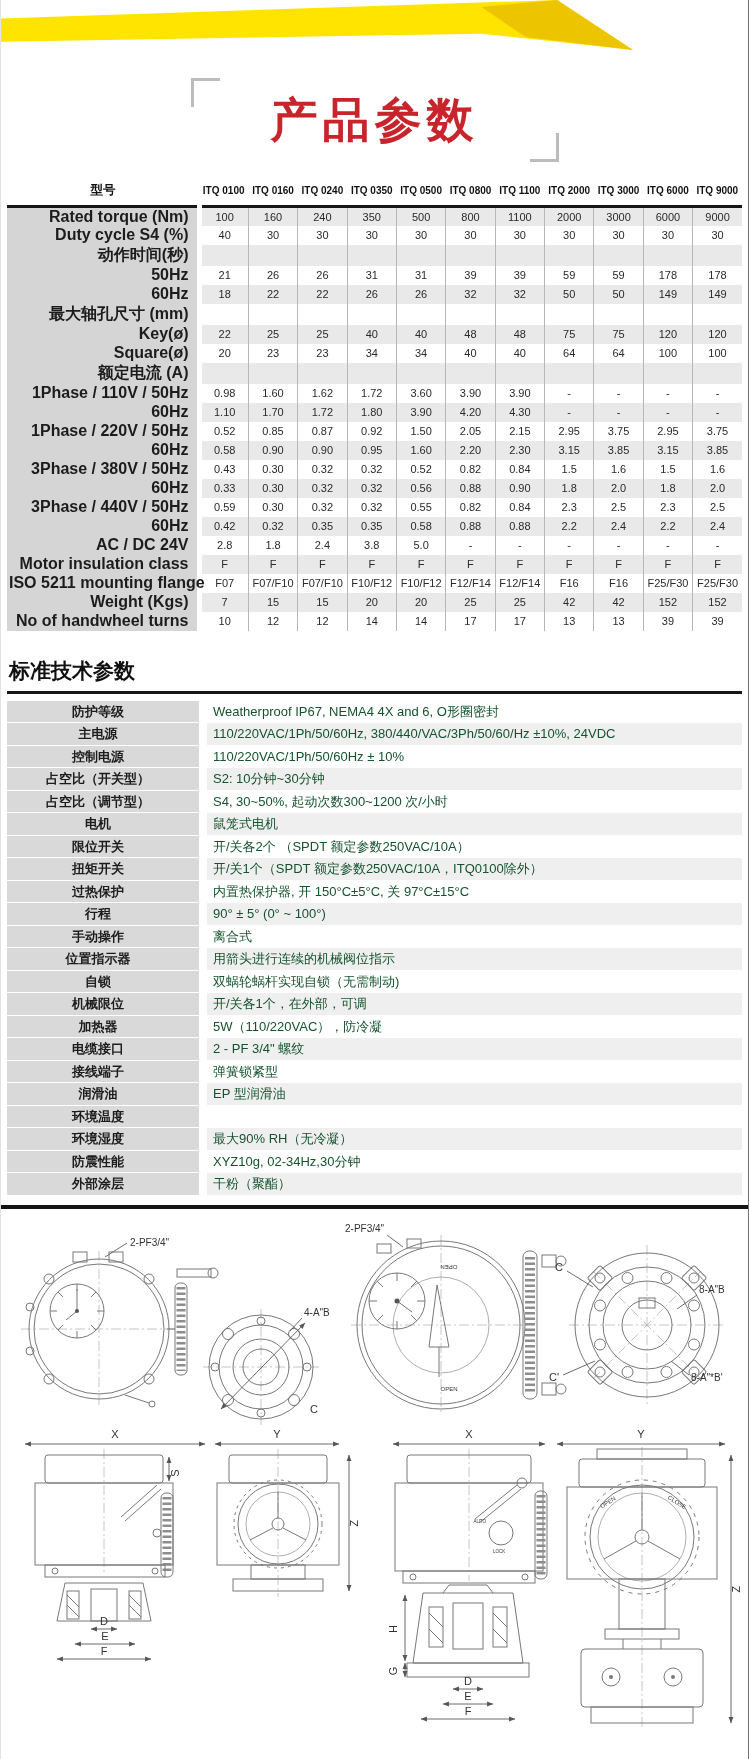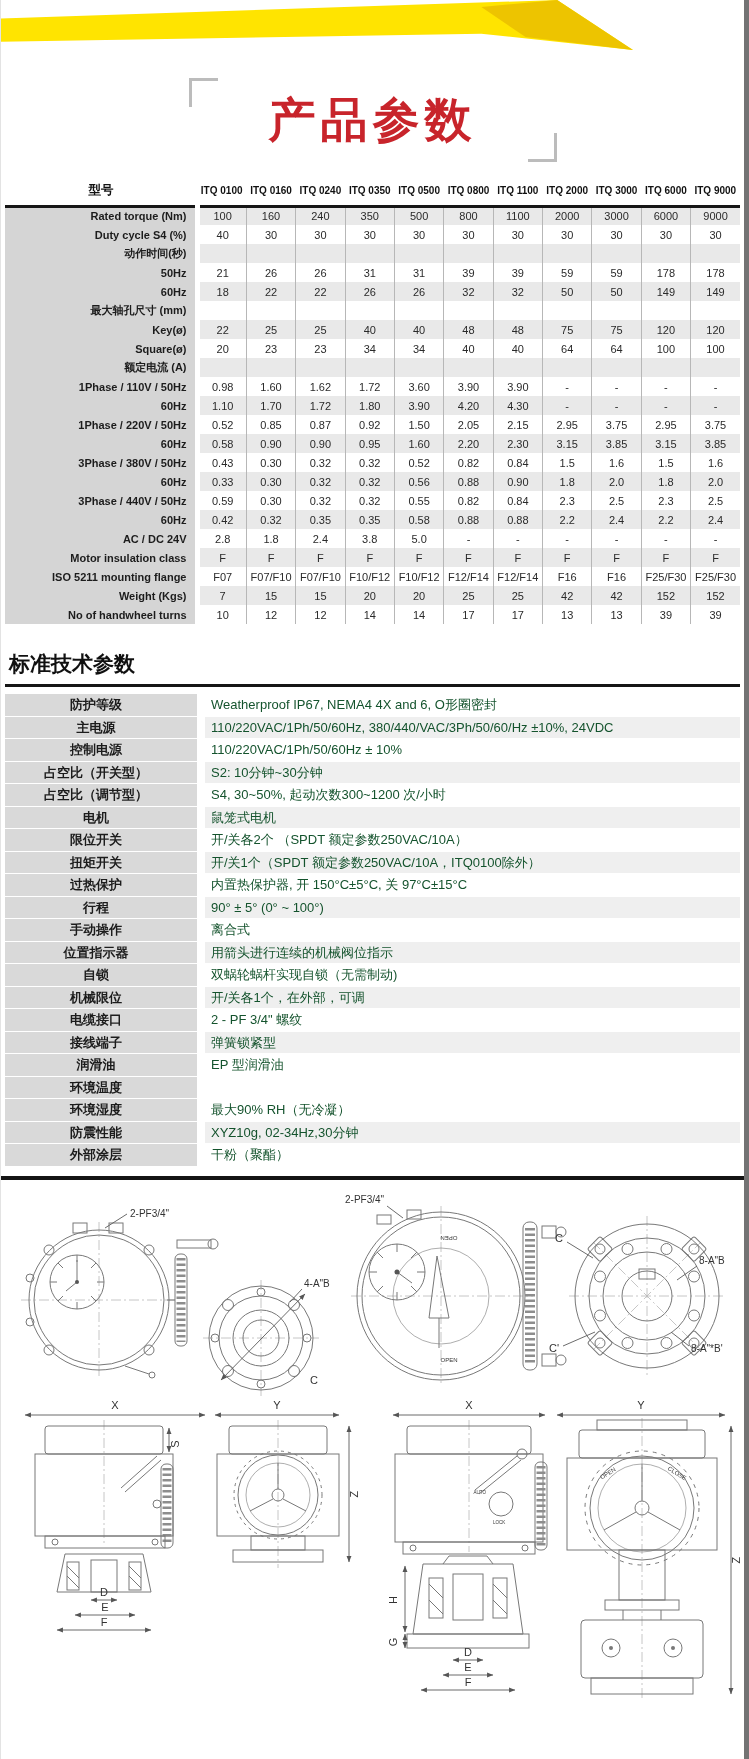--- a/index.html
+++ b/index.html
@@ -1,35 +1,35 @@
 <!DOCTYPE html>
 <html><head>
 <meta charset="utf-8">
 <style>
   html,body{margin:0;padding:0;background:#fff;}
   .page{width:749px;height:1759px;position:relative;background:#fff;overflow:hidden;
         font-family:"Liberation Sans","DejaVu Sans",sans-serif;color:#222;
-        border-left:1px solid #e3e3e3;border-right:5px solid #737373;box-sizing:border-box;}
+        border-left:1px solid #e3e3e3;border-right:1px solid #737373;box-sizing:border-box;}
   
   .ribbon{position:absolute;top:0;left:0;width:632px;height:58px;}
   .ribbon .band1{position:absolute;inset:0;background:#ffe400;
         clip-path:polygon(0 32%,88% 0,100% 86%,76% 58%,0 72%);}
   .ribbon .band2{position:absolute;inset:0;background:#edc400;
         clip-path:polygon(76% 12%,88% 0,100% 86%,83% 64%);}
   
   .title-wrap{position:relative;width:312px;margin:78px auto 0;text-align:center;padding:16px 28px;}
   .corner-tl{position:absolute;top:0;left:0;width:26px;height:26px;border-top:3px solid #bcbcbc;border-left:3px solid #bcbcbc;}
   .corner-br{position:absolute;bottom:0;right:0;width:26px;height:26px;border-bottom:3px solid #bcbcbc;border-right:3px solid #bcbcbc;}
   .title{margin:0;color:#c8242b;font-size:47px;font-weight:bold;letter-spacing:5px;line-height:1.1;white-space:nowrap;}
   
   .spec-table{width:735px;margin:16px auto 15px;border-collapse:collapse;table-layout:fixed;}
   .spec-table col.c-lbl{width:192px;}
   .spec-table thead th{font-weight:bold;font-size:10px;padding:4px 0 6px;border-bottom:3px solid #161616;color:#111;white-space:nowrap;}
   .spec-table thead th.lblcol{font-size:12.5px;}
-  .spec-table tbody th.lblcol{background:#d5d5d5;text-align:right;font-weight:bold;font-size:11px;
+  .spec-table tbody th.lblcol{background:#d5d5d5;text-align:right;font-weight:bold;font-size:16px;
         padding:0 8px 0 2px;border-right:5px solid #fff;height:19px;box-sizing:border-box;white-space:nowrap;color:#1c1c1c;}
   .spec-table tbody td{text-align:center;font-size:11px;color:#2a2a2a;height:19px;box-sizing:border-box;
         padding:0 1px;border-left:1px solid #b7b7b7;white-space:nowrap;}
   .spec-table tbody td:nth-child(2){border-left:none;}
   .spec-table tbody tr:nth-child(odd) td{background:#e9e9e9;}
   
   .sec-title{font-size:21px;font-weight:bold;color:#101010;margin:26px 0 6px 8px;}
   .sec-rule{height:3px;background:#161616;width:735px;margin:0 auto 7px;}
   .params{width:735px;margin:0 auto;}
   .prow{display:flex;margin-bottom:1px;}
@@ -487,20 +487,26 @@
       <div class="prow">
         <div class="plabel">自锁</div>
         <div class="pvalue">
           <div>双蜗轮蜗杆实现自锁（无需制动)</div>
         </div>
       </div>
       <div class="prow">
         <div class="plabel">机械限位</div>
         <div class="pvalue">
           <div>开/关各1个，在外部，可调</div>
+        </div>
+      </div>
+      <div class="prow">
+        <div class="plabel">加热器</div>
+        <div class="pvalue">
+          <div>5W（110/220VAC），防冷凝</div>
         </div>
       </div>
       <div class="prow">
         <div class="plabel">电缆接口</div>
         <div class="pvalue">
           <div>2 - PF 3/4" 螺纹</div>
         </div>
       </div>
       <div class="prow">
         <div class="plabel">接线端子</div>

